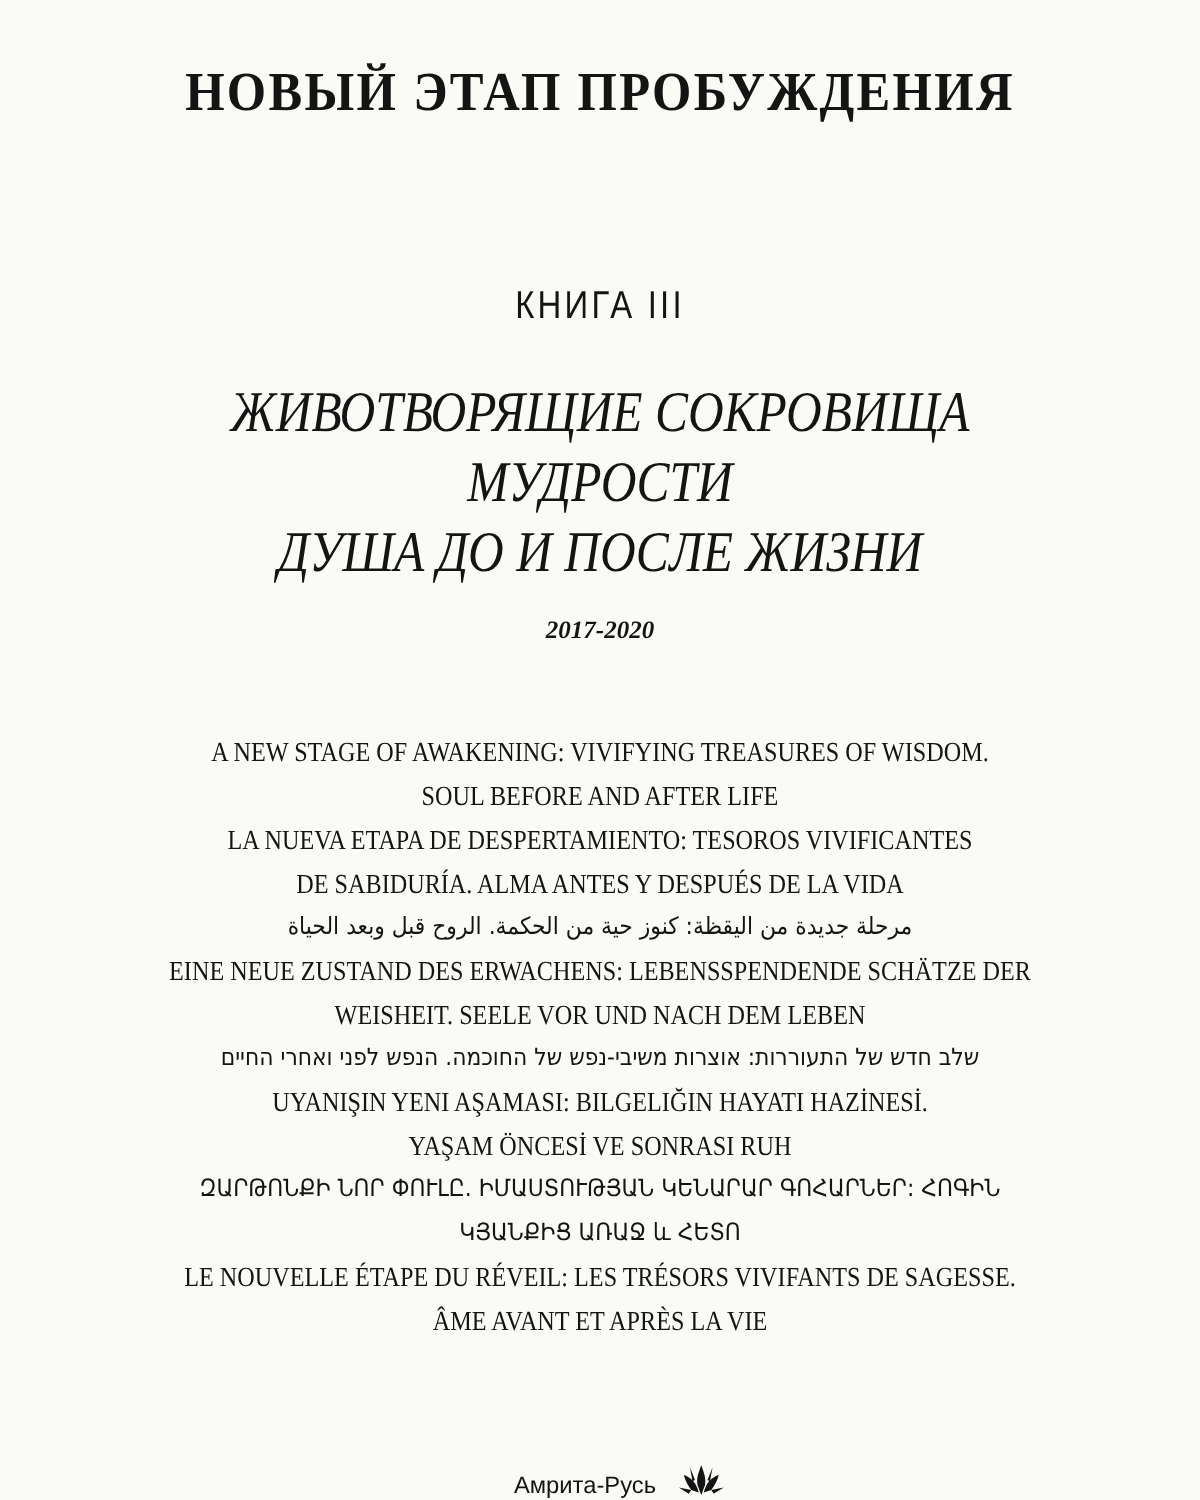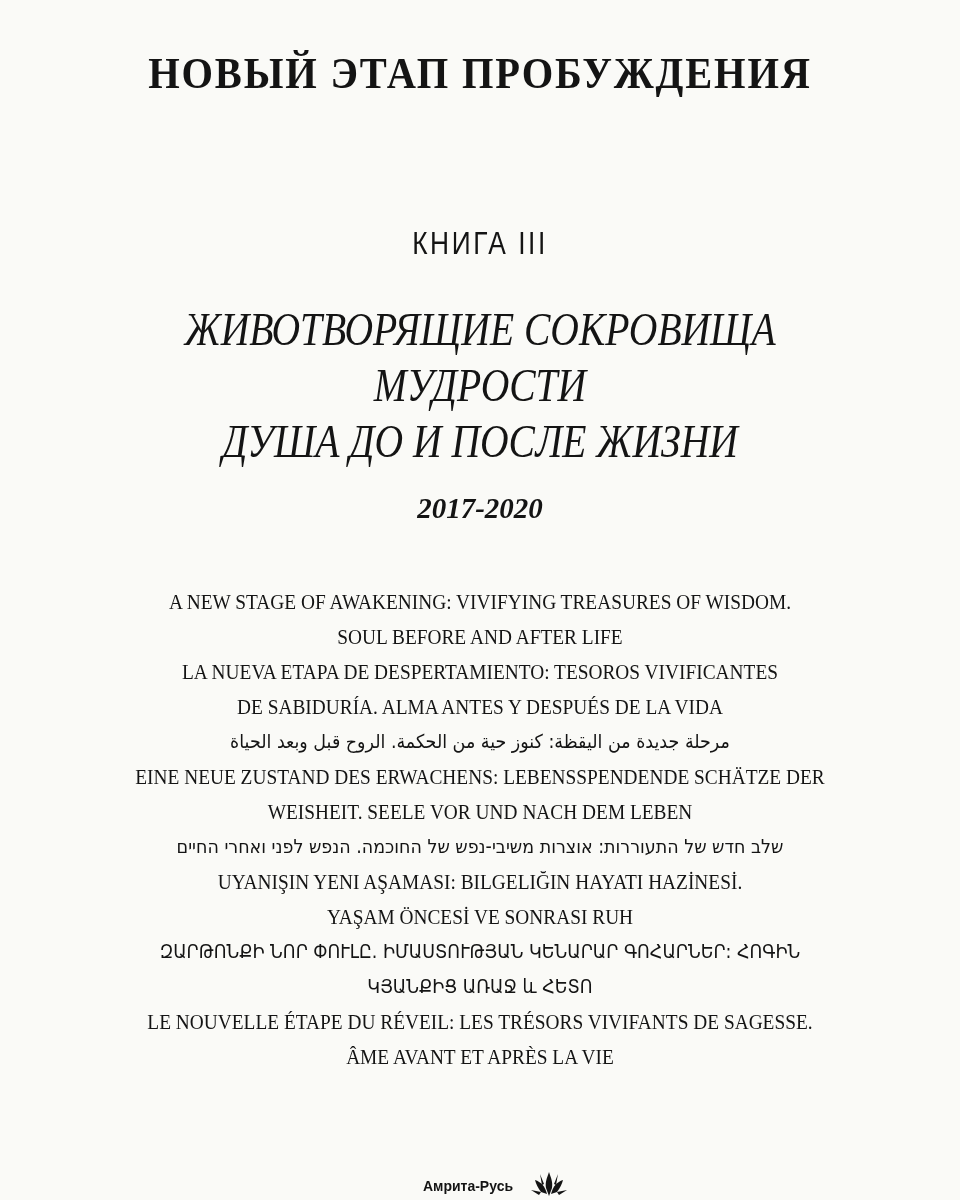--- a/index.html
+++ b/index.html
@@ -64,21 +64,21 @@
   .subtitle div { white-space: nowrap; }
   .years {
     position: absolute;
     top: 494px;
     left: 0;
     width: 960px;
     text-align: center;
     font-family: "Liberation Serif", serif;
     font-style: italic;
     font-weight: bold;
-    font-size: 29px;
+    font-size: 20px;
     line-height: 1;
   }
   .translations {
     position: absolute;
     top: 584px;
     left: 0;
     width: 960px;
     text-align: center;
     font-family: "Liberation Serif", serif;
     font-size: 22px;
@@ -105,22 +105,22 @@
     top: 1180px;
     left: 0;
     width: 960px;
     height: 20px;
     display: flex;
     justify-content: center;
     align-items: flex-start;
   }
   .publisher-name {
     font-family: "Liberation Sans", sans-serif;
-    font-weight: bold;
-    font-size: 14px;
+    font-weight: normal;
+    font-size: 19px;
     margin-left: 30px;
     margin-top: -2px;
   }
   .publisher-logo {
     margin-left: 18px;
     margin-top: -10px;
     width: 36px;
     height: 30px;
   }
 </style>

